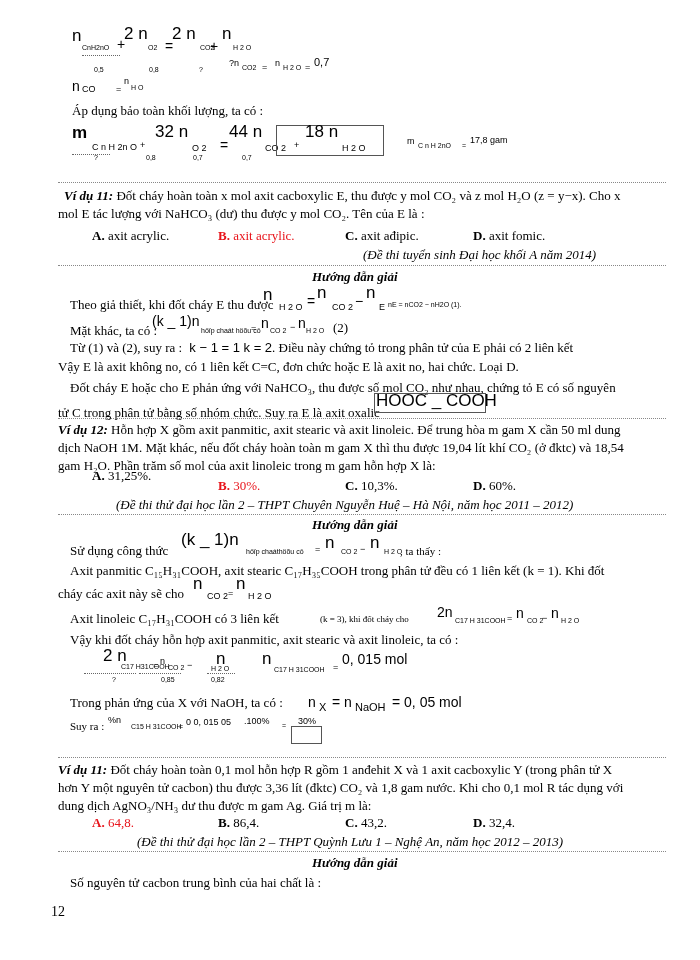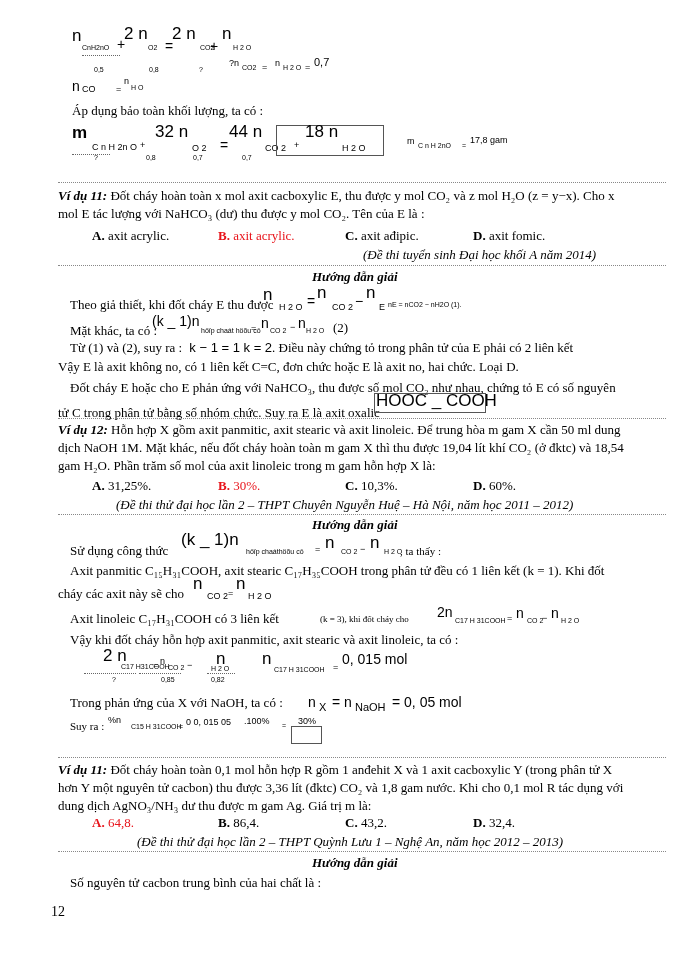--- a/index.html
+++ b/index.html
@@ -77,21 +77,21 @@
   <span class="abs sans tiny" style="left:242px;top:154px">0,7</span>
 
   <span class="abs sans sm" style="left:407px;top:136px">m</span>
   <span class="abs sans tiny" style="left:418px;top:142px">C n H 2nO</span>
   <span class="abs sans tiny" style="left:462px;top:142px">=</span>
   <span class="abs sans sm" style="left:470px;top:135px">17,8 gam</span>
 </div>
 
 <div class="dots" style="top:182px"></div>
 <div>
-  <p class="abs" style="left:58px;top:188px">
+  <p class="abs" style="left:64px;top:188px">
     <span class="b i">Ví dụ 11:</span><span> Đốt cháy hoàn toàn x mol  axit cacboxylic  E, thu được y mol CO₂ và z mol H₂O (z = y−x).  Cho x</span>
   </p>
   <p class="abs" style="left:58px;top:206px">mol E tác lượng với NaHCO₃ (dư) thu được y mol  CO₂. Tên của E là :</p>
   <p class="abs" style="left:92px;top:228px"><span class="b">A.</span><span> axit  acrylic.</span></p>
   <p class="abs red" style="left:218px;top:228px"><span class="b">B.</span><span> axit  acrylic.</span></p>
   <p class="abs" style="left:345px;top:228px"><span class="b">C.</span><span> axit  ađipic.</span></p>
   <p class="abs" style="left:473px;top:228px"><span class="b">D.</span><span> axit  fomic.</span></p>
   <p class="abs i" style="left:363px;top:247px">(Đề thi tuyển sinh Đại học khối A năm 2014)</p>
 </div>
 <div class="dots" style="top:265px"></div>
@@ -131,21 +131,21 @@
   <span class="abs sans big" style="left:376px;top:391px">HOOC _ COOH</span>
 </div>
 
 <div class="dots" style="top:418px"></div>
 <div>
   <p class="abs" style="left:58px;top:422px">
     <span class="b i">Ví dụ 12:</span><span> Hỗn hợp X gồm axit panmitic,  axit stearic và axit linoleic.  Để trung hòa m gam X cần 50 ml dung</span>
   </p>
   <p class="abs" style="left:58px;top:440px">dịch NaOH 1M. Mặt khác, nếu đốt cháy hoàn toàn m gam X thì thu được 19,04 lít khí CO₂ (ở đktc) và 18,54</p>
   <p class="abs" style="left:58px;top:458px">gam H₂O. Phần trăm số mol của axit linoleic  trong m gam hỗn hợp X là:</p>
-  <p class="abs" style="left:92px;top:478px"><span class="b">A.</span><span> 31,25%.</span></p>
+  <p class="abs" style="left:92px;top:468px"><span class="b">A.</span><span> 31,25%.</span></p>
   <p class="abs red" style="left:218px;top:478px"><span class="b">B.</span><span> 30%.</span></p>
   <p class="abs" style="left:345px;top:478px"><span class="b">C.</span><span> 10,3%.</span></p>
   <p class="abs" style="left:473px;top:478px"><span class="b">D.</span><span> 60%.</span></p>
   <p class="abs i" style="left:116px;top:497px">(Đề thi thử đại học lần 2 – THPT Chuyên Nguyễn Huệ – Hà Nội, năm học 2011 – 2012)</p>
 </div>
 <div class="dots" style="top:514px"></div>
 
 <p class="abs b i" style="left:312px;top:517px">Hướng dẫn giải</p>
 <div>
   <p class="abs" style="left:70px;top:543px">Sử dụng công thức</p>

